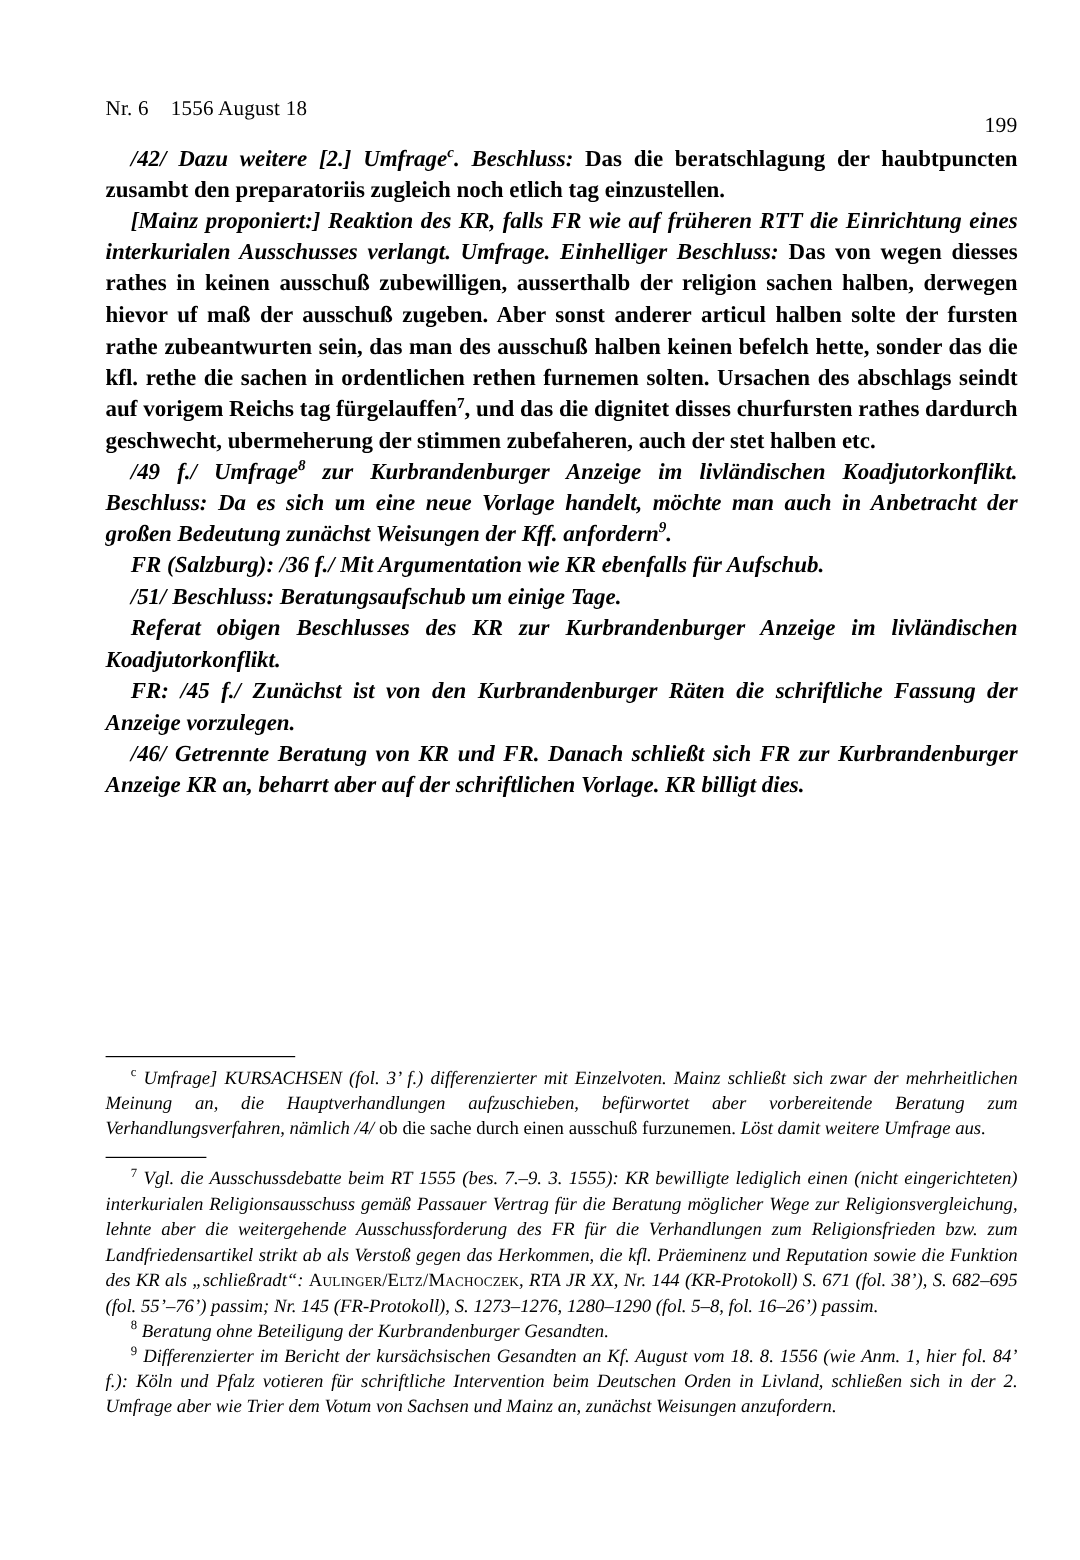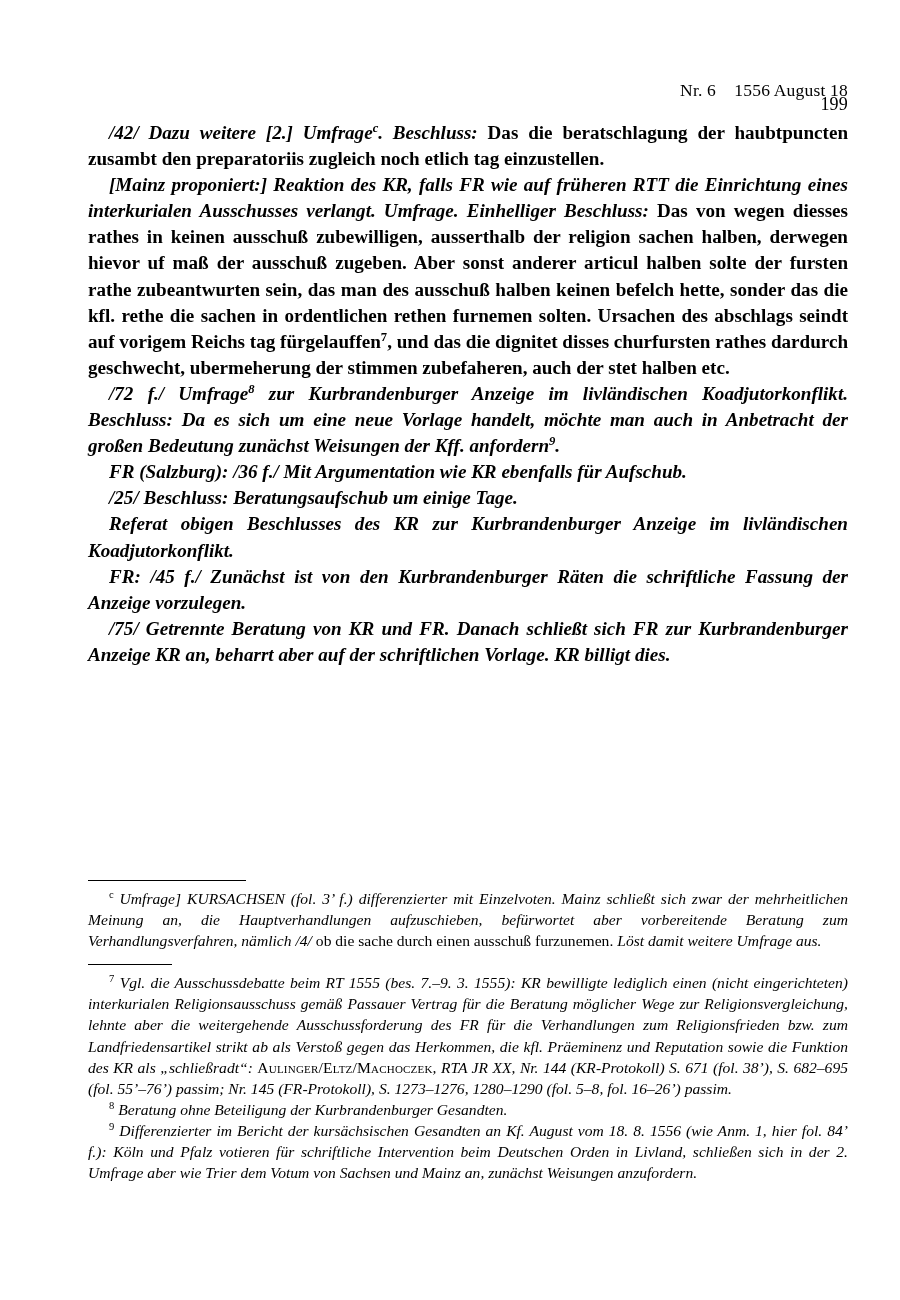--- a/index.html
+++ b/index.html
@@ -27,21 +27,21 @@
     right: 52px;
     top: 80px;
     height: 26px;
     font-size: 17.5px;
     letter-spacing: 0.2px;
   }
   .runhead-center {
     position: absolute;
     left: 0;
     right: 0;
-    text-align: right;
+    text-align: left;
     white-space: pre;
   }
   .runhead-folio {
     position: absolute;
     right: 0;
     top: -4px;
     font-size: 18px;
     margin-top: 18px;
   }
 
@@ -126,42 +126,42 @@
 
     <p class="ind">
       <span class="it">/42/ Dazu weitere [2.] Umfrage</span><sup class="fn it">c</sup><span class="it">. Beschluss: </span><span class="rm">Das die beratschlagung der haubtpuncten zusambt den preparatoriis zugleich noch etlich tag einzustellen.</span>
     </p>
 
     <p class="ind">
       <span class="it">[Mainz proponiert:] Reaktion des KR, falls FR wie auf früheren RTT die Einrichtung eines interkurialen Ausschusses verlangt. Umfrage. Einhelliger Beschluss: </span><span class="rm">Das von wegen diesses rathes in keinen ausschuß zubewilligen, ausserthalb der religion sachen halben, derwegen hievor uf maß der ausschuß zugeben. Aber sonst anderer articul halben solte der fursten rathe zubeantwurten sein, das man des ausschuß halben keinen befelch hette, sonder das die kfl. rethe die sachen in ordentlichen rethen furnemen solten. Ursachen des abschlags seindt auf vorigem Reichs tag fürgelauffen</span><sup class="fn">7</sup><span class="rm">, und das die dignitet disses churfursten rathes dardurch geschwecht, ubermeherung der stimmen zubefaheren, auch der stet halben etc.</span>
     </p>
 
     <p class="ind">
-      <span class="it">/72 f./ Umfrage</span><sup class="fn it">8</sup><span class="it"> zur Kurbrandenburger Anzeige im livländischen Koadjutorkonflikt. Beschluss: Da es sich um eine neue Vorlage handelt, möchte man auch in Anbetracht der großen Bedeutung zunächst Weisungen der Kff. anfordern</span><sup class="fn it">9</sup><span class="it">.</span>
+      <span class="it">/49 f./ Umfrage</span><sup class="fn it">8</sup><span class="it"> zur Kurbrandenburger Anzeige im livländischen Koadjutorkonflikt. Beschluss: Da es sich um eine neue Vorlage handelt, möchte man auch in Anbetracht der großen Bedeutung zunächst Weisungen der Kff. anfordern</span><sup class="fn it">9</sup><span class="it">.</span>
     </p>
 
 
     <p class="ind">
       <span class="it">FR (Salzburg): /36 f./ Mit Argumentation wie KR ebenfalls für Aufschub.</span>
     </p>
 
     <p class="ind">
-      <span class="it">/25/ Beschluss: Beratungsaufschub um einige Tage.</span>
+      <span class="it">/51/ Beschluss: Beratungsaufschub um einige Tage.</span>
     </p>
 
     <p class="ind">
       <span class="it">Referat obigen Beschlusses des KR zur Kurbrandenburger Anzeige im livländischen Koadjutorkonflikt.</span>
     </p>
 
     <p class="ind">
       <span class="it">FR: /45 f./ Zunächst ist von den Kurbrandenburger Räten die schriftliche Fassung der Anzeige vorzulegen.</span>
     </p>
 
     <p class="ind">
-      <span class="it">/75/ Getrennte Beratung von KR und FR. Danach schließt sich FR zur Kurbrandenburger Anzeige KR an, beharrt aber auf der schriftlichen Vorlage. KR billigt dies.</span>
+      <span class="it">/46/ Getrennte Beratung von KR und FR. Danach schließt sich FR zur Kurbrandenburger Anzeige KR an, beharrt aber auf der schriftlichen Vorlage. KR billigt dies.</span>
     </p>
 
   </div>
 
   <div class="notes">
 
     <hr class="rule short">
 
     <p>
       <sup class="mark">c</sup>&nbsp;<span>Umfrage] KURSACHSEN (fol. 3’ f.) differenzierter mit Einzelvoten. Mainz schließt sich zwar der mehrheitlichen Meinung an, die Hauptverhandlungen aufzuschieben, befürwortet aber vorbereitende Beratung zum Verhandlungsverfahren, nämlich /4/ </span><span class="upr">ob die sache durch einen ausschuß furzunemen. </span><span>Löst damit weitere Umfrage aus.</span>

